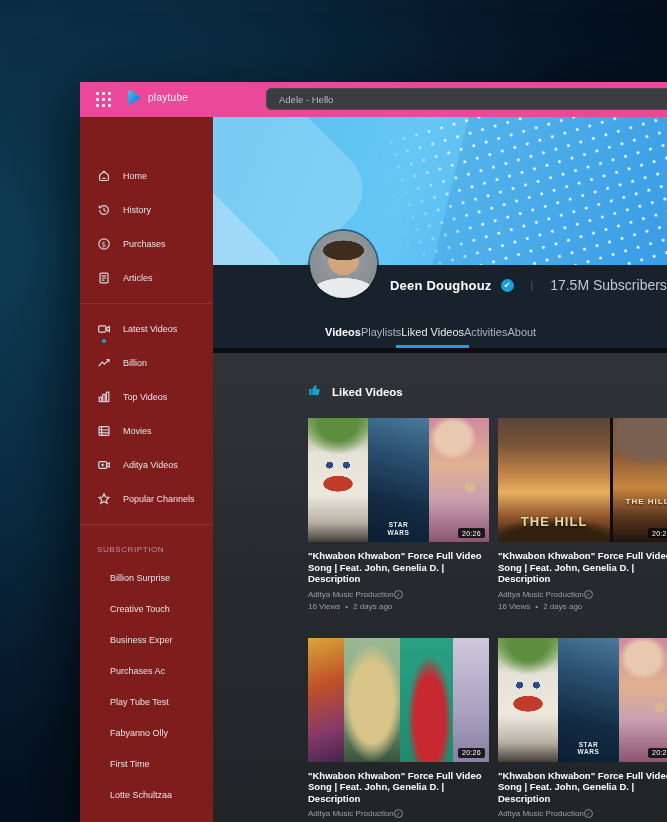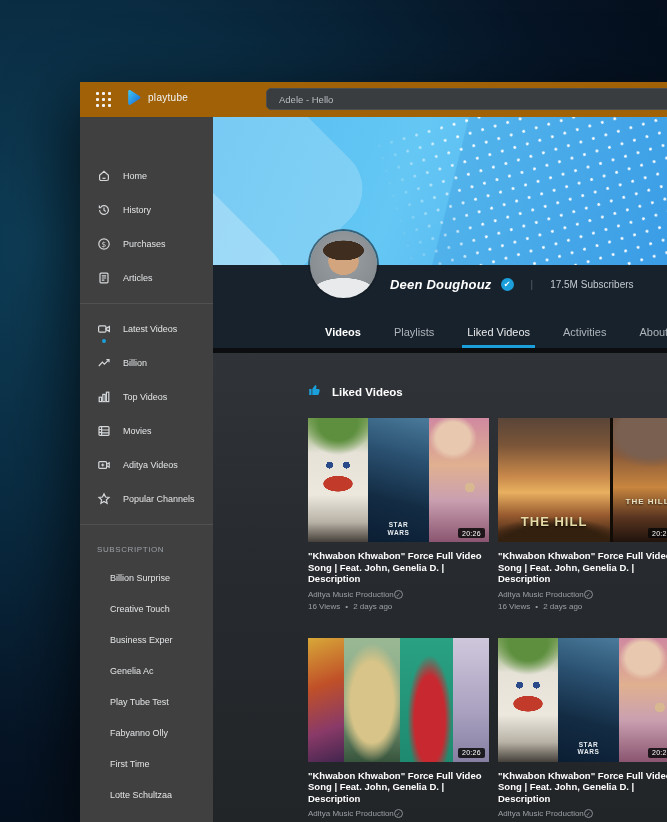--- a/index.html
+++ b/index.html
@@ -7,32 +7,32 @@
     width:667px;height:822px;overflow:hidden;position:relative;
     font-family:"Liberation Sans","DejaVu Sans",sans-serif;
     background:radial-gradient(130% 95% at 6% 30%, #0e3d56 0%, #0a2c42 32%, #061425 64%, #030810 100%);
   }
   .app{
     position:absolute;left:80px;top:82px;width:587px;height:740px;
     background:#0b0c0d;overflow:hidden;display:flex;flex-direction:column;
     box-shadow:-10px 18px 60px rgba(0,0,0,.65);
   }
   
-  .topbar{flex:0 0 35px;background:#a16207;position:relative;display:flex;align-items:center;}
+  .topbar{flex:0 0 35px;background:#ec4899;position:relative;display:flex;align-items:center;}
   .grid-ico{position:absolute;left:15px;top:9px;}
   .logo{position:absolute;left:46px;top:7px;display:flex;align-items:center;gap:7px;}
   .logo-text{color:#f2f4f5;font-size:10px;letter-spacing:.3px;}
   .search{
     position:absolute;left:186px;top:6px;width:430px;height:22px;box-sizing:border-box;
     background:#3a3d40;border:1px solid #4a4d50;border-radius:5px;color:#b9bdc1;
     font-size:9.5px;padding:0 12px;outline:none;font-family:inherit;
   }
   
   .bodyrow{flex:1;display:flex;min-height:0;}
-  .sidebar{flex:0 0 133px;background:#404040;padding-top:42px;overflow:hidden;}
+  .sidebar{flex:0 0 133px;background:#7f1d1d;padding-top:42px;overflow:hidden;}
   .nav-item{height:34px;display:flex;align-items:center;padding-left:17px;color:#e2e4e6;font-size:9px;cursor:pointer;}
   .nav-item .ico{width:14px;height:14px;margin-right:12px;position:relative;flex:0 0 14px;}
   .nav-item .ico svg{display:block;}
   .nav-item.active .ico::after{content:'';position:absolute;left:50%;transform:translateX(-50%);bottom:-7px;width:4px;height:4px;border-radius:50%;background:#1b9fdb;}
   .sdiv{height:1px;background:rgba(255,255,255,.09);margin:8px 0;}
   .subs-label{padding:12px 0 8px 17px;color:#9aa0a6;font-size:8px;letter-spacing:.6px;}
   .chan{height:31px;display:flex;align-items:center;padding-left:3px;color:#e2e4e6;font-size:9px;cursor:pointer;}
   .cav{width:16px;height:16px;border-radius:50%;margin-right:11px;flex:0 0 16px;}
   .chan:nth-of-type(1) .cav{background:radial-gradient(circle at 40% 35%,#b9b3ab,#5d574f);}
   .chan:nth-of-type(2) .cav{background:radial-gradient(circle at 40% 35%,#a98863,#4d3a2a);}
@@ -61,27 +61,27 @@
     mask-image:linear-gradient(to left, #000 72%, transparent 100%);}
   .chead{flex:0 0 83px;background:#18222c;position:relative;}
   .avatar{position:absolute;left:97px;top:-34px;width:67px;height:67px;border-radius:50%;overflow:hidden;
     background:
       radial-gradient(ellipse 46% 20% at 50% 90%, #e9eaec 97%, transparent),
       radial-gradient(ellipse 31% 15% at 50% 29%, #3f2e20 97%, transparent),
       radial-gradient(ellipse 23% 21% at 50% 45%, #d3a57e 97%, transparent),
       radial-gradient(circle at 50% 40%, #9aa0a4 0%, #7e8488 100%);
     box-shadow:0 0 0 2px rgba(20,28,36,.6);}
   .chan-row{position:absolute;left:177px;top:12px;display:flex;align-items:center;gap:9px;}
-  .cname{color:#ffffff;font-size:13px;font-weight:bold;letter-spacing:.2px;font-style:italic;}
+  .cname{color:#ffffff;font-size:13px;font-weight:bold;letter-spacing:.2px;}
   .vbadge{width:13px;height:13px;border-radius:50%;background:#1b9fdb;color:#fff;font-size:8px;
     display:flex;align-items:center;justify-content:center;}
   .csep{color:#55606c;font-size:10px;margin:0 8px;}
-  .csubs{color:#c3c9cf;font-size:10px;}
+  .csubs{color:#c3c9cf;font-size:14px;}
   .tabs{position:absolute;left:0;right:0;bottom:0;height:32px;display:flex;align-items:stretch;
-    padding-left:112px;gap:33px;font-size:11px;color:#aeb4ba;white-space:nowrap;}
+    padding-left:112px;font-size:11px;color:#aeb4ba;white-space:nowrap;}
   .tab{position:relative;display:flex;align-items:center;cursor:pointer;}
   .tab.active-bold{color:#fff;font-weight:bold;}
   .tab.active-line{color:#e8eaec;}
   .tab.active-line::after{content:'';position:absolute;left:-5px;right:-5px;bottom:0;height:3px;background:#1b9fdb;}
   .strip{flex:0 0 5px;background:#0c0d0e;}
   .content{flex:1;background:linear-gradient(180deg,#303438 0%,#272a2e 45%,#222528 100%);
     padding:30px 0 0 95px;overflow:hidden;}
   .sec-head{display:flex;align-items:center;gap:10px;}
   .sec-title{color:#fff;font-size:11.5px;font-weight:bold;}
   .vgrid{margin-top:17px;display:grid;grid-template-columns:181px 181px;column-gap:9px;row-gap:27px;}
@@ -268,21 +268,21 @@
       <div class="chan">
         <span class="cav"></span>
         <span>Creative Touch</span>
       </div>
       <div class="chan">
         <span class="cav"></span>
         <span>Business Exper</span>
       </div>
       <div class="chan">
         <span class="cav"></span>
-        <span>Genelia Ac</span>
+        <span>Purchases Ac</span>
       </div>
       <div class="chan">
         <span class="cav"></span>
         <span>Play Tube Test</span>
       </div>
       <div class="chan">
         <span class="cav"></span>
         <span>Fabyanno Olly</span>
       </div>
       <div class="chan">

